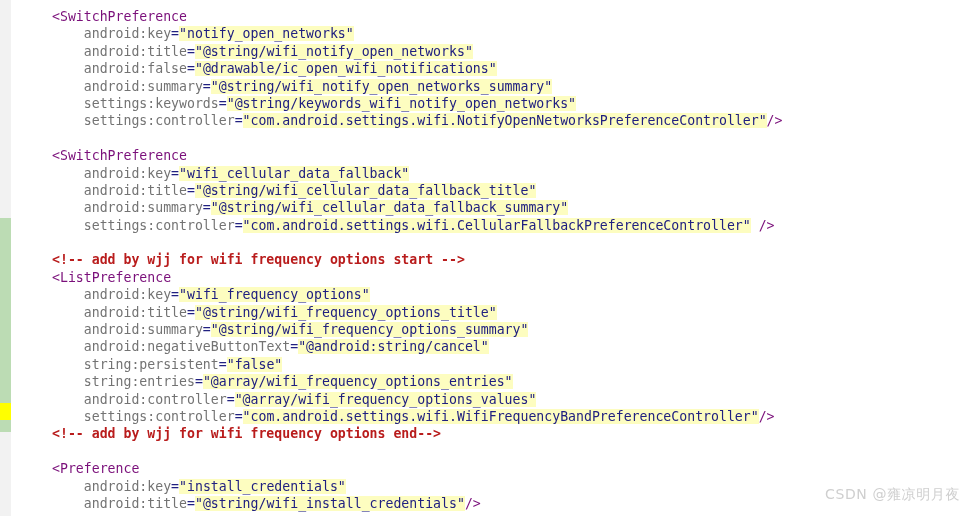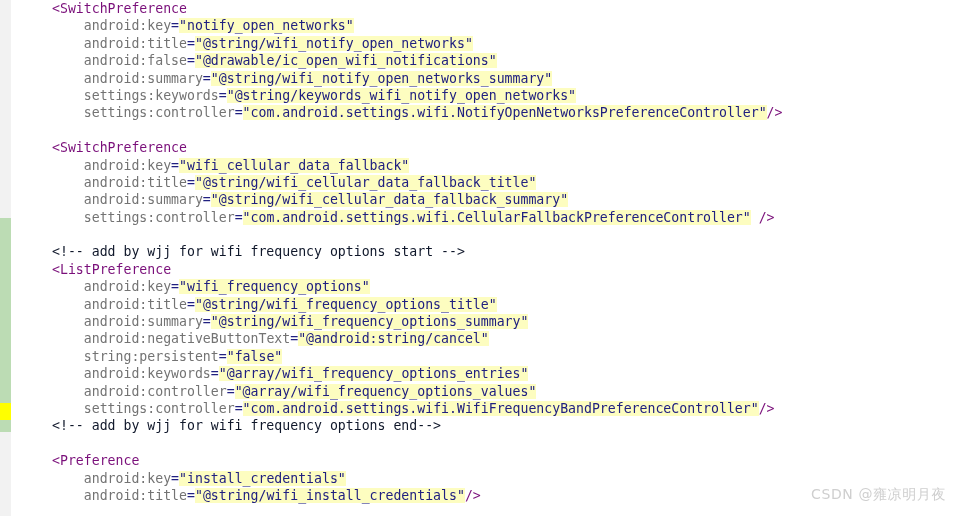--- a/index.html
+++ b/index.html
@@ -22,42 +22,42 @@
   }
   .change-bar{
     position:absolute;left:0;width:11px;
   }
   .change-bar.added{background:#bcdcb4;}
   .change-bar.modified{background:#ffff00;}
   
   #code{
     position:absolute;
     left:11px;top:0;right:0;bottom:0;
-    padding-top:0;
+    padding-top:8px;
     background:#ffffff;
   }
   .line{
     height:17.4px;
     line-height:17.4px;
     font-size:13.2px;
     white-space:pre;
     padding-left:41px;
     letter-spacing:0px;
   }
   .tag{color:#7a0f7a;}
   .attr{color:#737373;}
   .eq{color:#202080;}
   .val{color:#202080;background:#fdfdc0;}
   .punct{color:#7a0f7a;}
-  .comment{color:#0f172a;}
+  .comment{color:#b91c1c;font-weight:bold;}
   .blank{height:17.4px;}
   
   #watermark{
     position:absolute;
-    right:18px;bottom:12px;
+    right:4px;bottom:12px;
     font-family:"DejaVu Sans","Liberation Sans",sans-serif;
     font-size:14px;
     color:#cfcfcf;
     letter-spacing:.6px;
     white-space:nowrap;
     user-select:none;
   }
 </style>
 </head>
 <body>
@@ -85,21 +85,21 @@
       <div class="line"><span>    </span><span class="attr">android:summary</span><span class="eq">=</span><span class="val">"@string/wifi_cellular_data_fallback_summary"</span></div>
       <div class="line"><span>    </span><span class="attr">settings:controller</span><span class="eq">=</span><span class="val">"com.android.settings.wifi.CellularFallbackPreferenceController"</span><span class="punct"> /&gt;</span></div>
       <div class="line blank"></div>
       <div class="line"><span></span><span class="comment">&lt;!-- add by wjj for wifi frequency options start --&gt;</span></div>
       <div class="line"><span></span><span class="tag">&lt;ListPreference</span></div>
       <div class="line"><span>    </span><span class="attr">android:key</span><span class="eq">=</span><span class="val">"wifi_frequency_options"</span></div>
       <div class="line"><span>    </span><span class="attr">android:title</span><span class="eq">=</span><span class="val">"@string/wifi_frequency_options_title"</span></div>
       <div class="line"><span>    </span><span class="attr">android:summary</span><span class="eq">=</span><span class="val">"@string/wifi_frequency_options_summary"</span></div>
       <div class="line"><span>    </span><span class="attr">android:negativeButtonText</span><span class="eq">=</span><span class="val">"@android:string/cancel"</span></div>
       <div class="line"><span>    </span><span class="attr">string:persistent</span><span class="eq">=</span><span class="val">"false"</span></div>
-      <div class="line"><span>    </span><span class="attr">android:keywords</span><span class="eq">=</span><span class="val">"@array/wifi_frequency_options_entries"</span></div>
+      <div class="line"><span>    </span><span class="attr">string:entries</span><span class="eq">=</span><span class="val">"@array/wifi_frequency_options_entries"</span></div>
       <div class="line"><span>    </span><span class="attr">android:controller</span><span class="eq">=</span><span class="val">"@array/wifi_frequency_options_values"</span></div>
       <div class="line"><span>    </span><span class="attr">settings:controller</span><span class="eq">=</span><span class="val">"com.android.settings.wifi.WifiFrequencyBandPreferenceController"</span><span class="punct">/&gt;</span></div>
       <div class="line"><span></span><span class="comment">&lt;!-- add by wjj for wifi frequency options end--&gt;</span></div>
       <div class="line blank"></div>
       <div class="line"><span></span><span class="tag">&lt;Preference</span></div>
       <div class="line"><span>    </span><span class="attr">android:key</span><span class="eq">=</span><span class="val">"install_credentials"</span></div>
       <div class="line"><span>    </span><span class="attr">android:title</span><span class="eq">=</span><span class="val">"@string/wifi_install_credentials"</span><span class="punct">/&gt;</span></div>
     </div>
 
   <div id="watermark">CSDN @雍凉明月夜</div>

